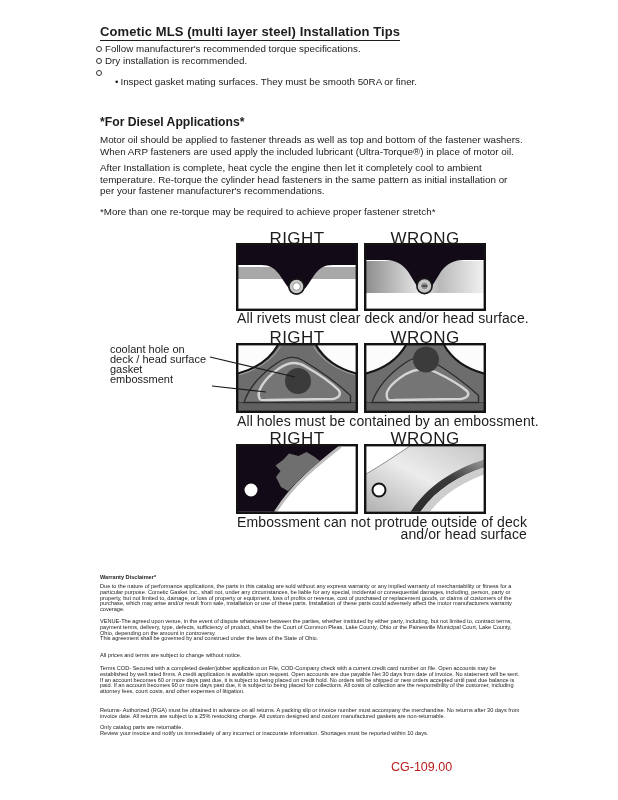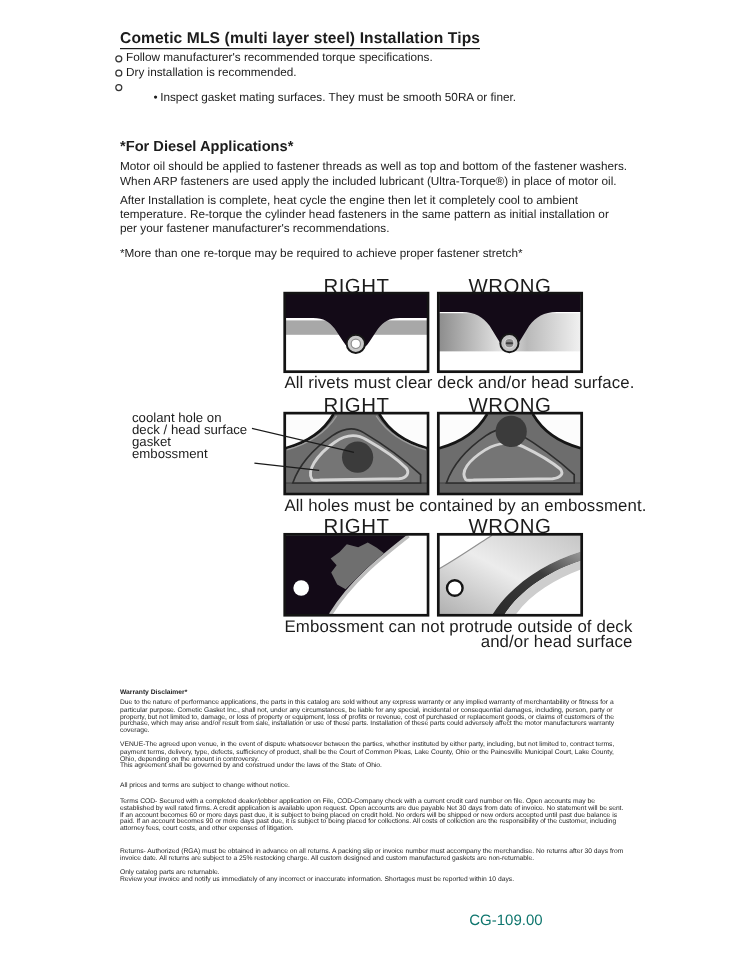--- a/index.html
+++ b/index.html
@@ -13,38 +13,38 @@
   .doc-title{
     left:100px;top:24px;font-size:13px;font-weight:bold;
     border-bottom:1.6px solid var(--ink,#1c1c1c);padding-bottom:1px;letter-spacing:.1px;
   }
   .tips{left:96px;top:43px;font-size:9.8px;line-height:11.7px;}
   .tip-row{display:flex;align-items:flex-start;}
   .odot{
     width:4px;height:4px;border:1px solid #333;border-radius:50%;
     display:inline-block;margin:3.2px 3px 0 0;flex:none;
   }
-  .sub{margin-left:32px;}
+  .sub{margin-left:19px;}
   .sub .st::before{content:"\2022";margin-right:2px;}
   .diesel-h{left:100px;top:115px;font-size:12.2px;font-weight:bold;}
   .body-p{left:100px;width:424px;font-size:9.8px;line-height:11.6px;}
   
   .rw{font-size:17px;letter-spacing:.4px;width:122px;text-align:center;}
   .cap{font-size:14px;line-height:12px;letter-spacing:.1px;text-align:right;}
   .panel{line-height:0;}
   .side-lab{left:110px;width:98px;font-size:11px;line-height:9.6px;}
   .f-black{fill:var(--diagram_black,#130a17);}
   .f-gray{fill:var(--panel_gray,#6d6d6d);}
   .f-hole{fill:var(--hole_dark,#3b3b3b);}
   .f-deck{fill:var(--deck_gray,#a8a8a8);}
   .s-emboss{stroke:var(--emboss_line,#d4d4d4);}
   
   .legal{left:100px;width:421px;font-size:5.6px;line-height:5.8px;letter-spacing:0;}
   .legal-h{font-weight:bold;}
-  .footer-num{left:391px;top:760px;font-size:12.5px;color:#0f766e;}
+  .footer-num{left:391px;top:760px;font-size:12.5px;color:#b91c1c;}
 </style>
 </head>
 <body>
 
 <div class="abs doc-title">Cometic MLS (multi layer steel) Installation Tips</div>
 
 <div class="abs tips">
   <div class="tip-row">
     <span class="odot"></span>
     <span>Follow manufacturer's recommended torque specifications.</span>

